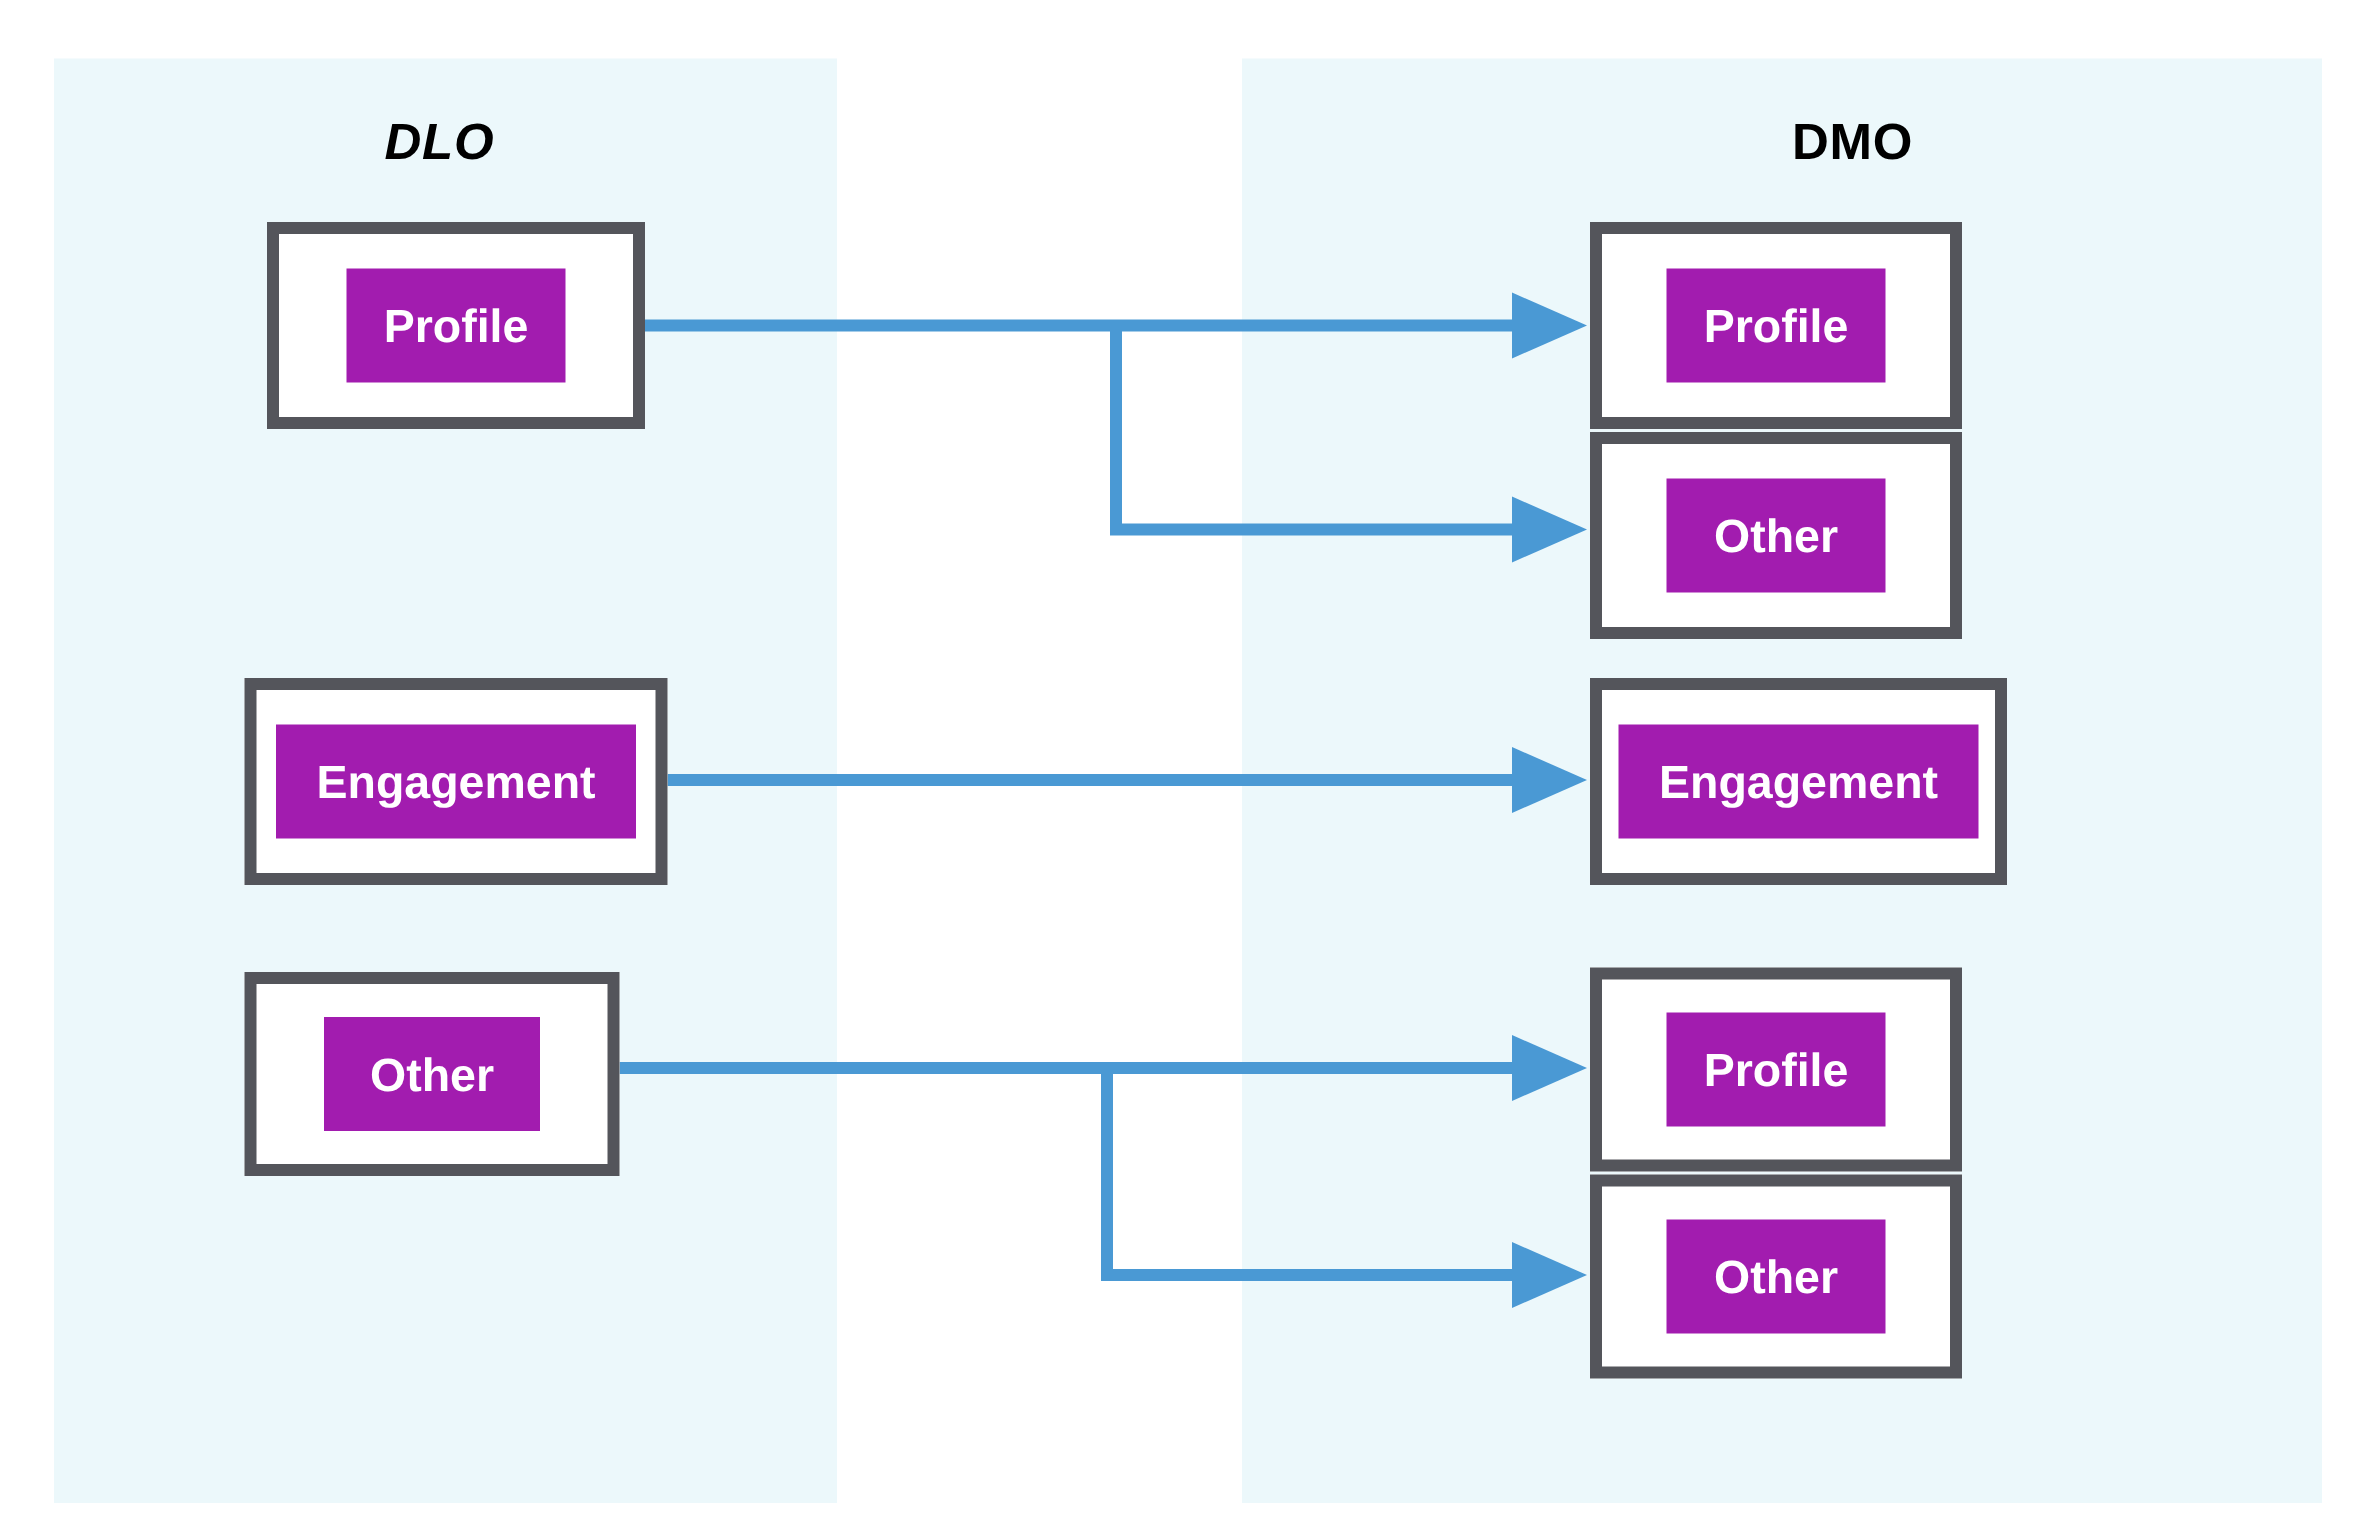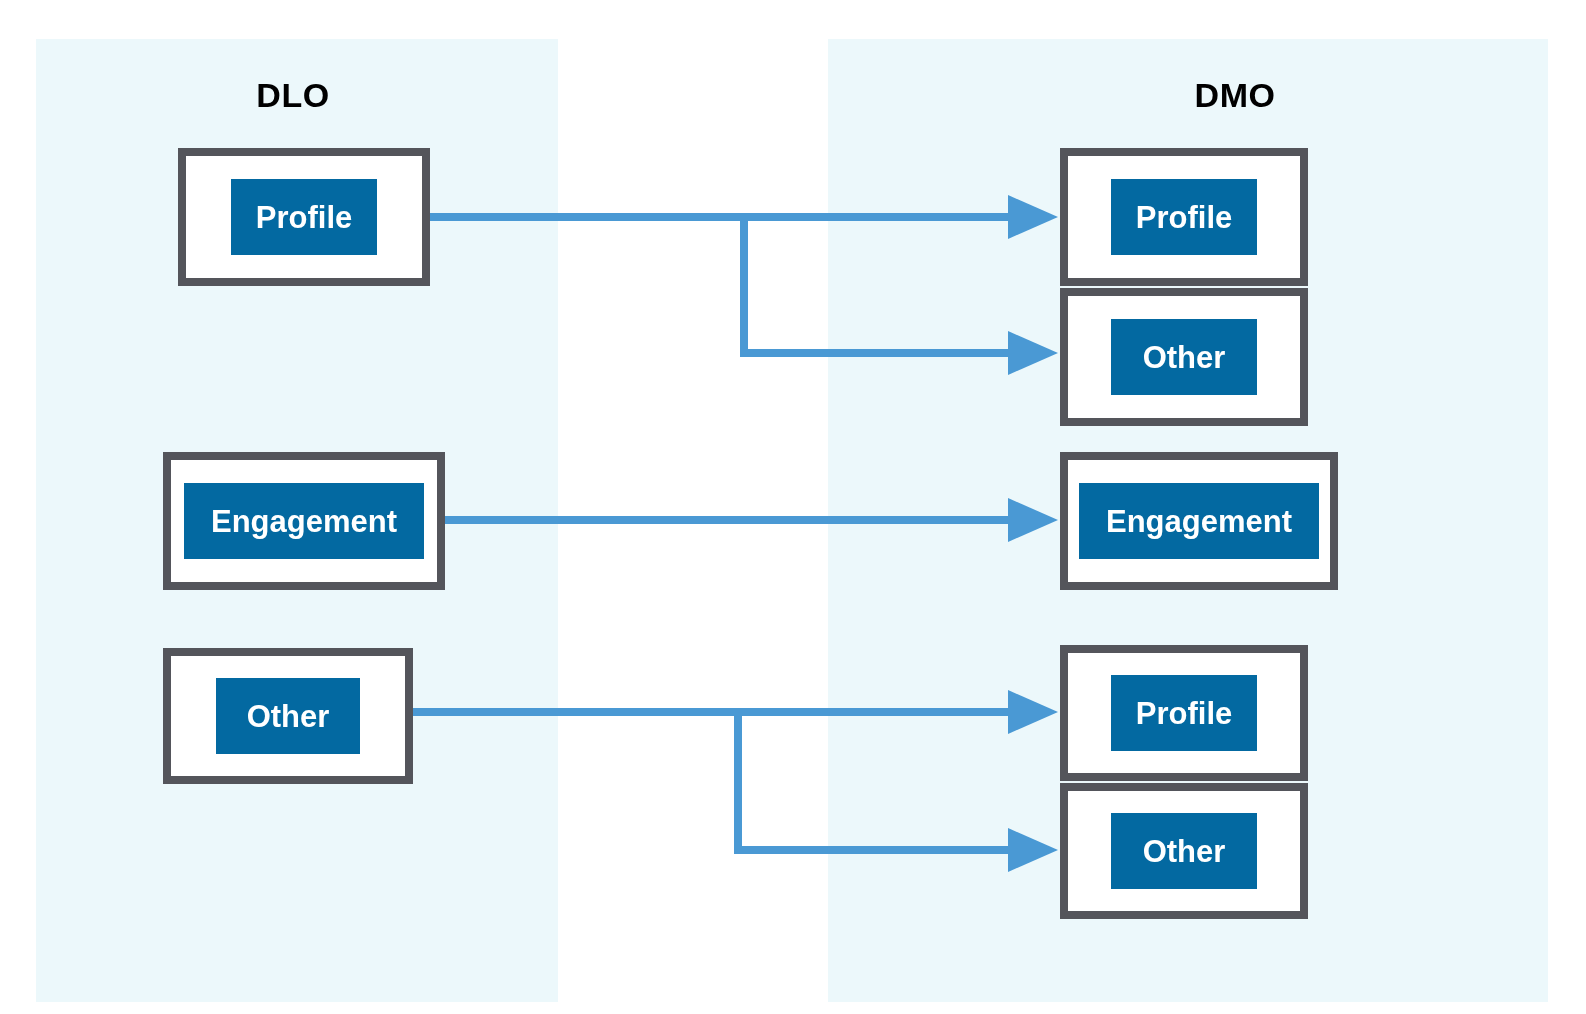--- a/index.html
+++ b/index.html
@@ -31,35 +31,35 @@
   .column-title {
     position: absolute;
     font-size: 34px;
     font-weight: bold;
     color: #000000;
     letter-spacing: 0.5px;
     text-align: center;
     white-space: nowrap;
     transform: translateX(-50%);
   }
-  #title-dlo { left: 293px; top: 76px; }
+  #title-dlo { left: 293px; top: 76px; font-style: italic; }
   #title-dmo { left: 1203px; top: 76px; margin-left: 32px; }
 
   
   .obj-box {
     position: absolute;
     background: #ffffff;
     border: 8px solid #54555b;
     display: flex;
     align-items: center;
     justify-content: center;
   }
   
   .chip {
-    background: #0369a1;
+    background: #a21caf;
     color: #ffffff;
     font-size: 31px;
     font-weight: bold;
     display: flex;
     align-items: center;
     justify-content: center;
     white-space: nowrap;
     line-height: 1;
   }
 

